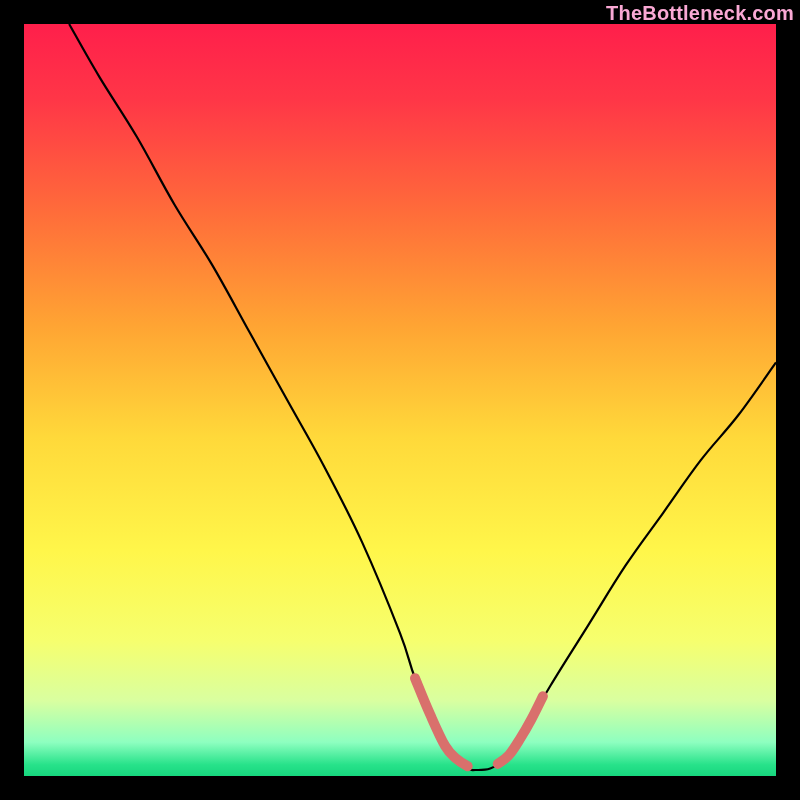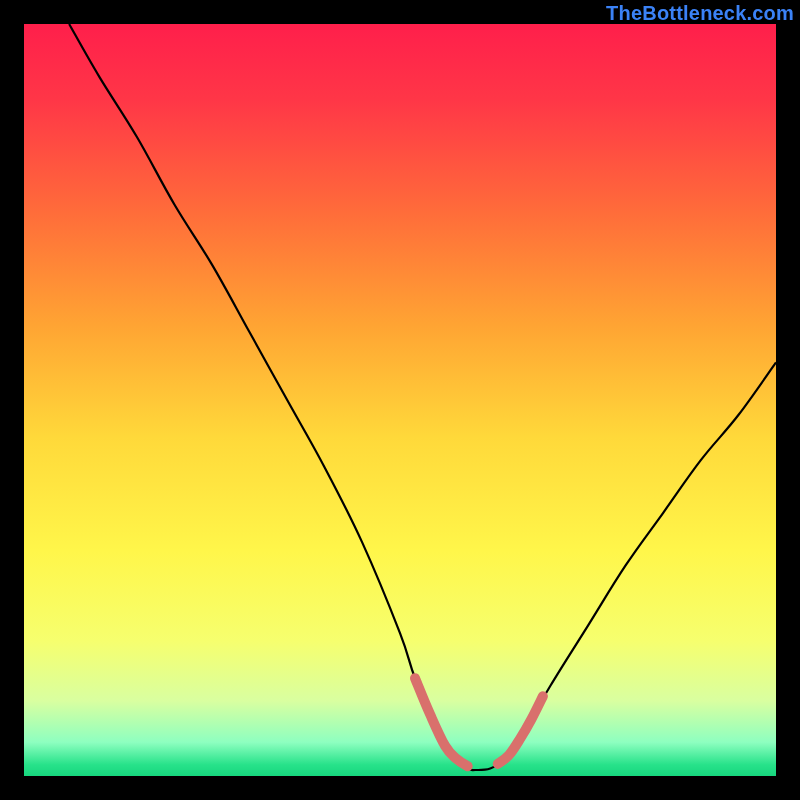--- a/index.html
+++ b/index.html
@@ -23,21 +23,21 @@
     position: absolute;
     top: 24px;
     left: 24px;
     width: 752px;
     height: 752px;
   }
   .watermark {
     position: absolute;
     top: 2px;
     right: 6px;
-    color: #3b82f6;
+    color: #f9a8d4;
     font-size: 20px;
     font-weight: 600;
     letter-spacing: 0.2px;
   }
   svg { display: block; }
 </style>
 </head>
 <body>
 
 <div class="frame">

